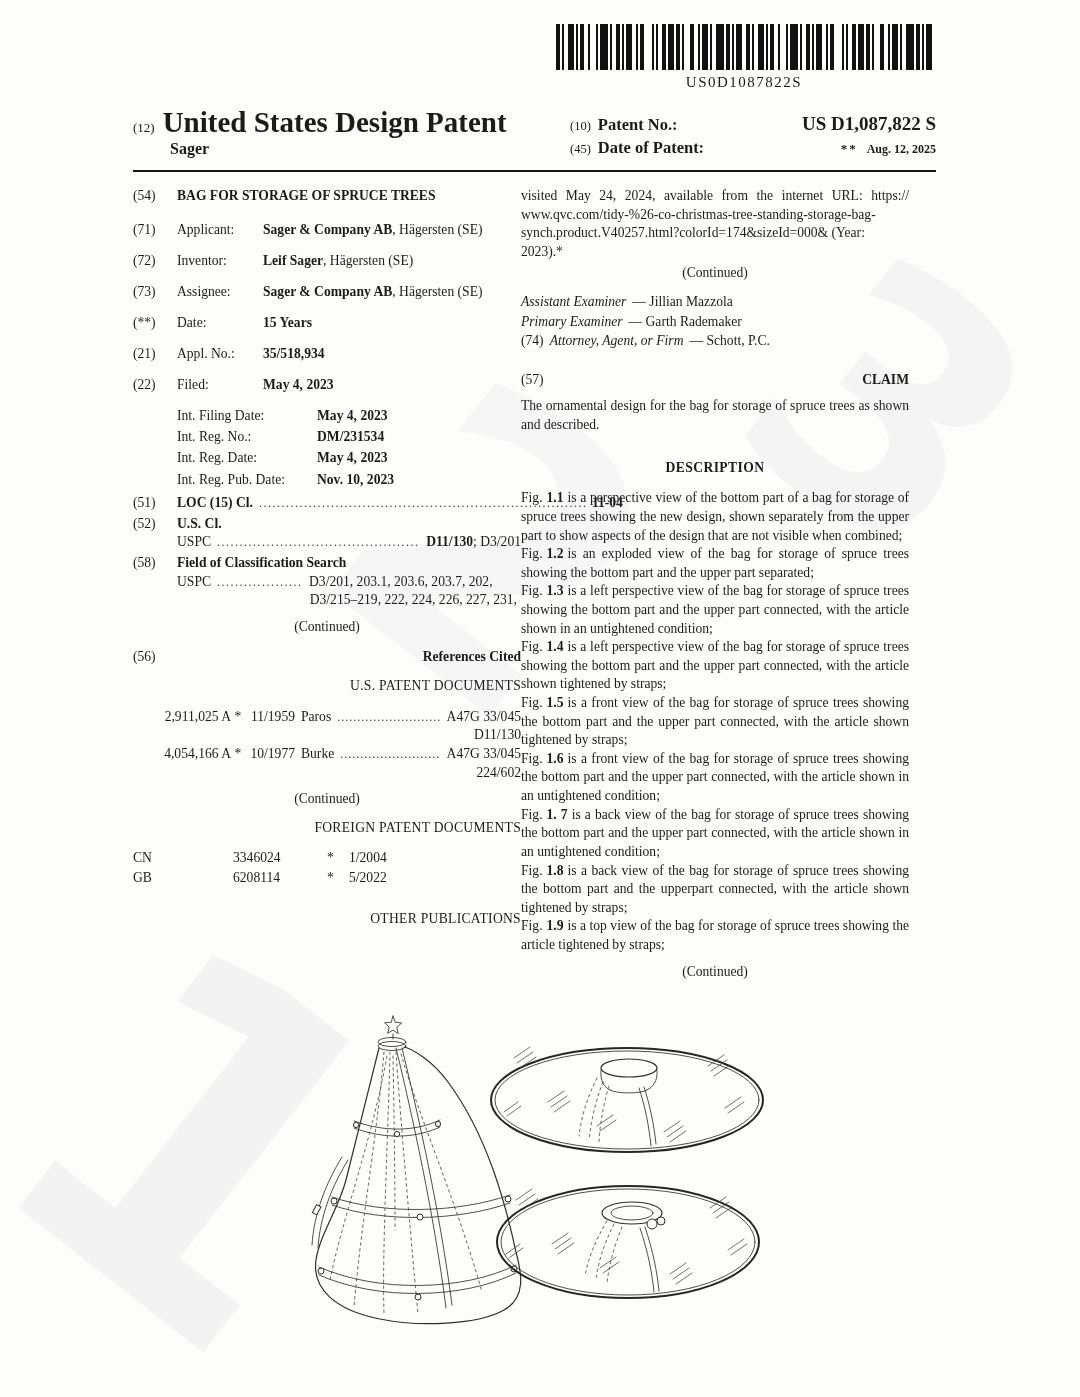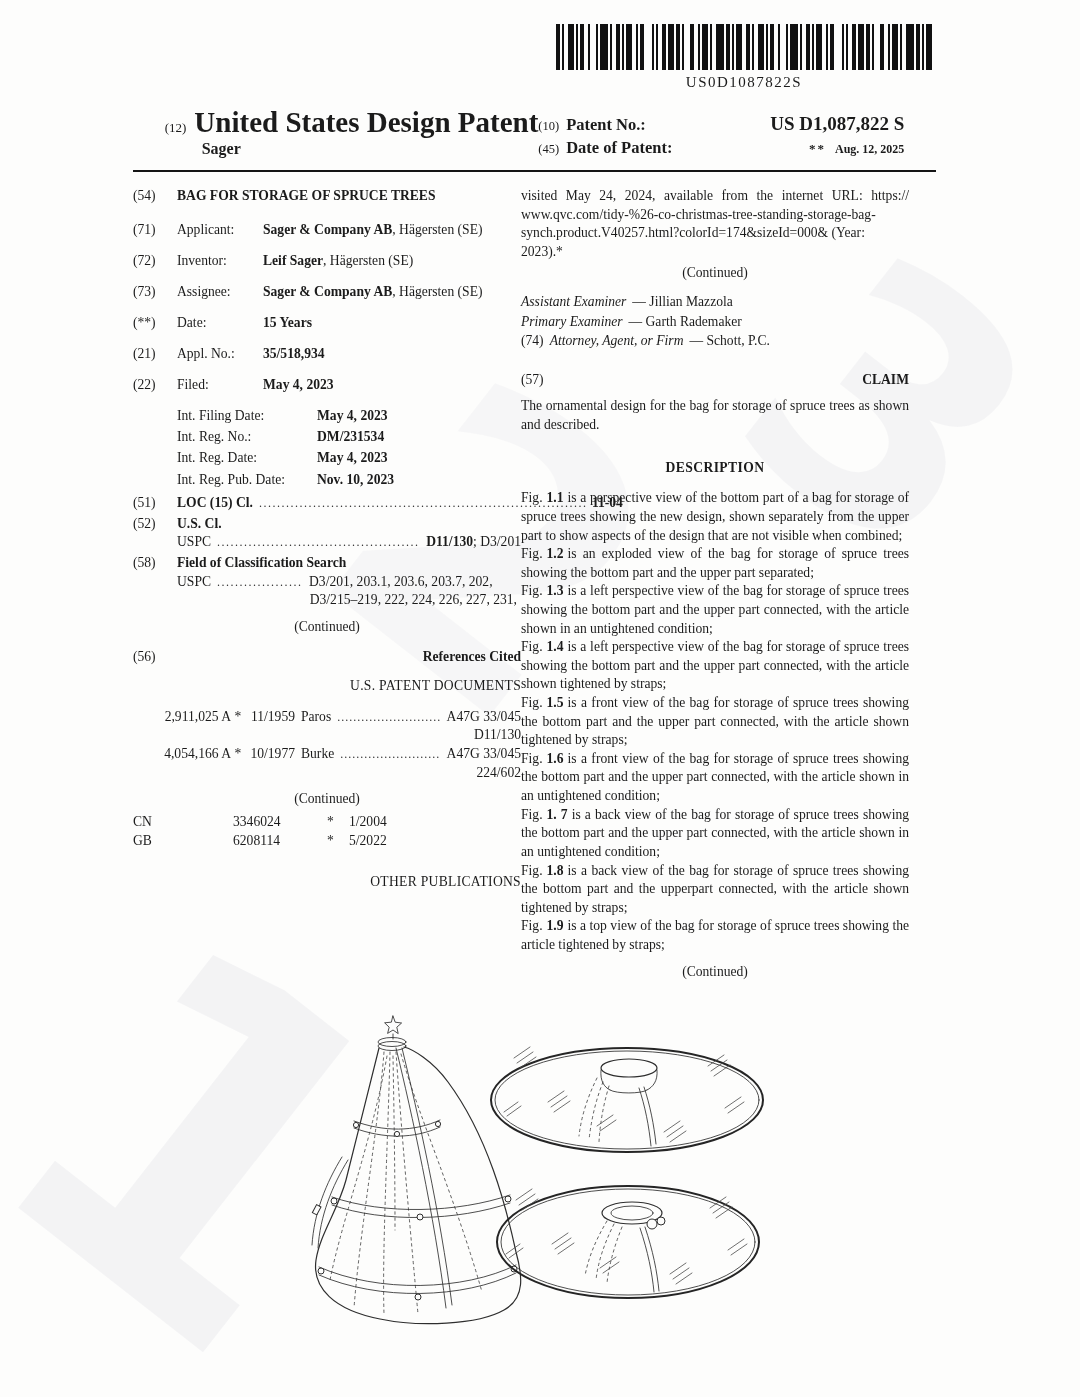--- a/index.html
+++ b/index.html
@@ -10,21 +10,21 @@
       font-family:"DejaVu Sans",sans-serif;}
   #wm1{left:40px;top:880px;font-size:460px;opacity:0.055;transform:rotate(38deg);}
   #wm2{left:360px;top:330px;font-size:380px;opacity:0.035;transform:rotate(38deg);}
   #wm3{left:770px;top:210px;font-size:340px;opacity:0.05;transform:rotate(38deg);color:#6a6a8a;}
   
   .barcode-wrap{position:absolute;left:556px;top:24px;width:376px;text-align:center;}
   .bc-num{font-size:15px;letter-spacing:1.5px;margin-top:0;}
   
   .content{position:absolute;left:133px;top:106px;width:803px;}
   
-  .hdr{display:flex;justify-content:center;align-items:flex-start;}
+  .hdr{display:flex;justify-content:space-between;align-items:flex-start;}
   .t-row{display:flex;align-items:baseline;}
   .kind{font-size:13px;margin-right:8px;}
   .doc-title{font-size:29px;font-weight:bold;white-space:nowrap;}
   .author{font-size:16px;font-weight:bold;margin-left:37px;margin-top:1px;}
   .hdr-right{width:366px;margin-top:7px;}
   .hdr-row{display:flex;align-items:baseline;margin-bottom:3px;}
   .hdr-row .n{font-size:12.5px;margin-right:7px;}
   .hdr-row .lbl{font-size:16.5px;font-weight:bold;}
   .hdr-row .val{margin-left:auto;font-weight:bold;display:flex;align-items:baseline;}
   .patno{font-size:19px;}
@@ -289,20 +289,21 @@
           <span class="r-align" style="padding-right:6px;">10/1977</span>
           <span class="usname">
               <span>Burke</span>
               <span class="leaders"></span>
             </span>
           <span>A47G 33/045</span>
         </div>
         <div class="r-align">224/602</div>
         <div class="cont">(Continued)</div>
 
+        <div class="subhead">FOREIGN PATENT DOCUMENTS</div>
         <div class="frow2">
           <span>CN</span>
           <span>3346024</span>
           <span>*</span>
           <span>1/2004</span>
         </div>
         <div class="frow2">
           <span>GB</span>
           <span>6208114</span>
           <span>*</span>

